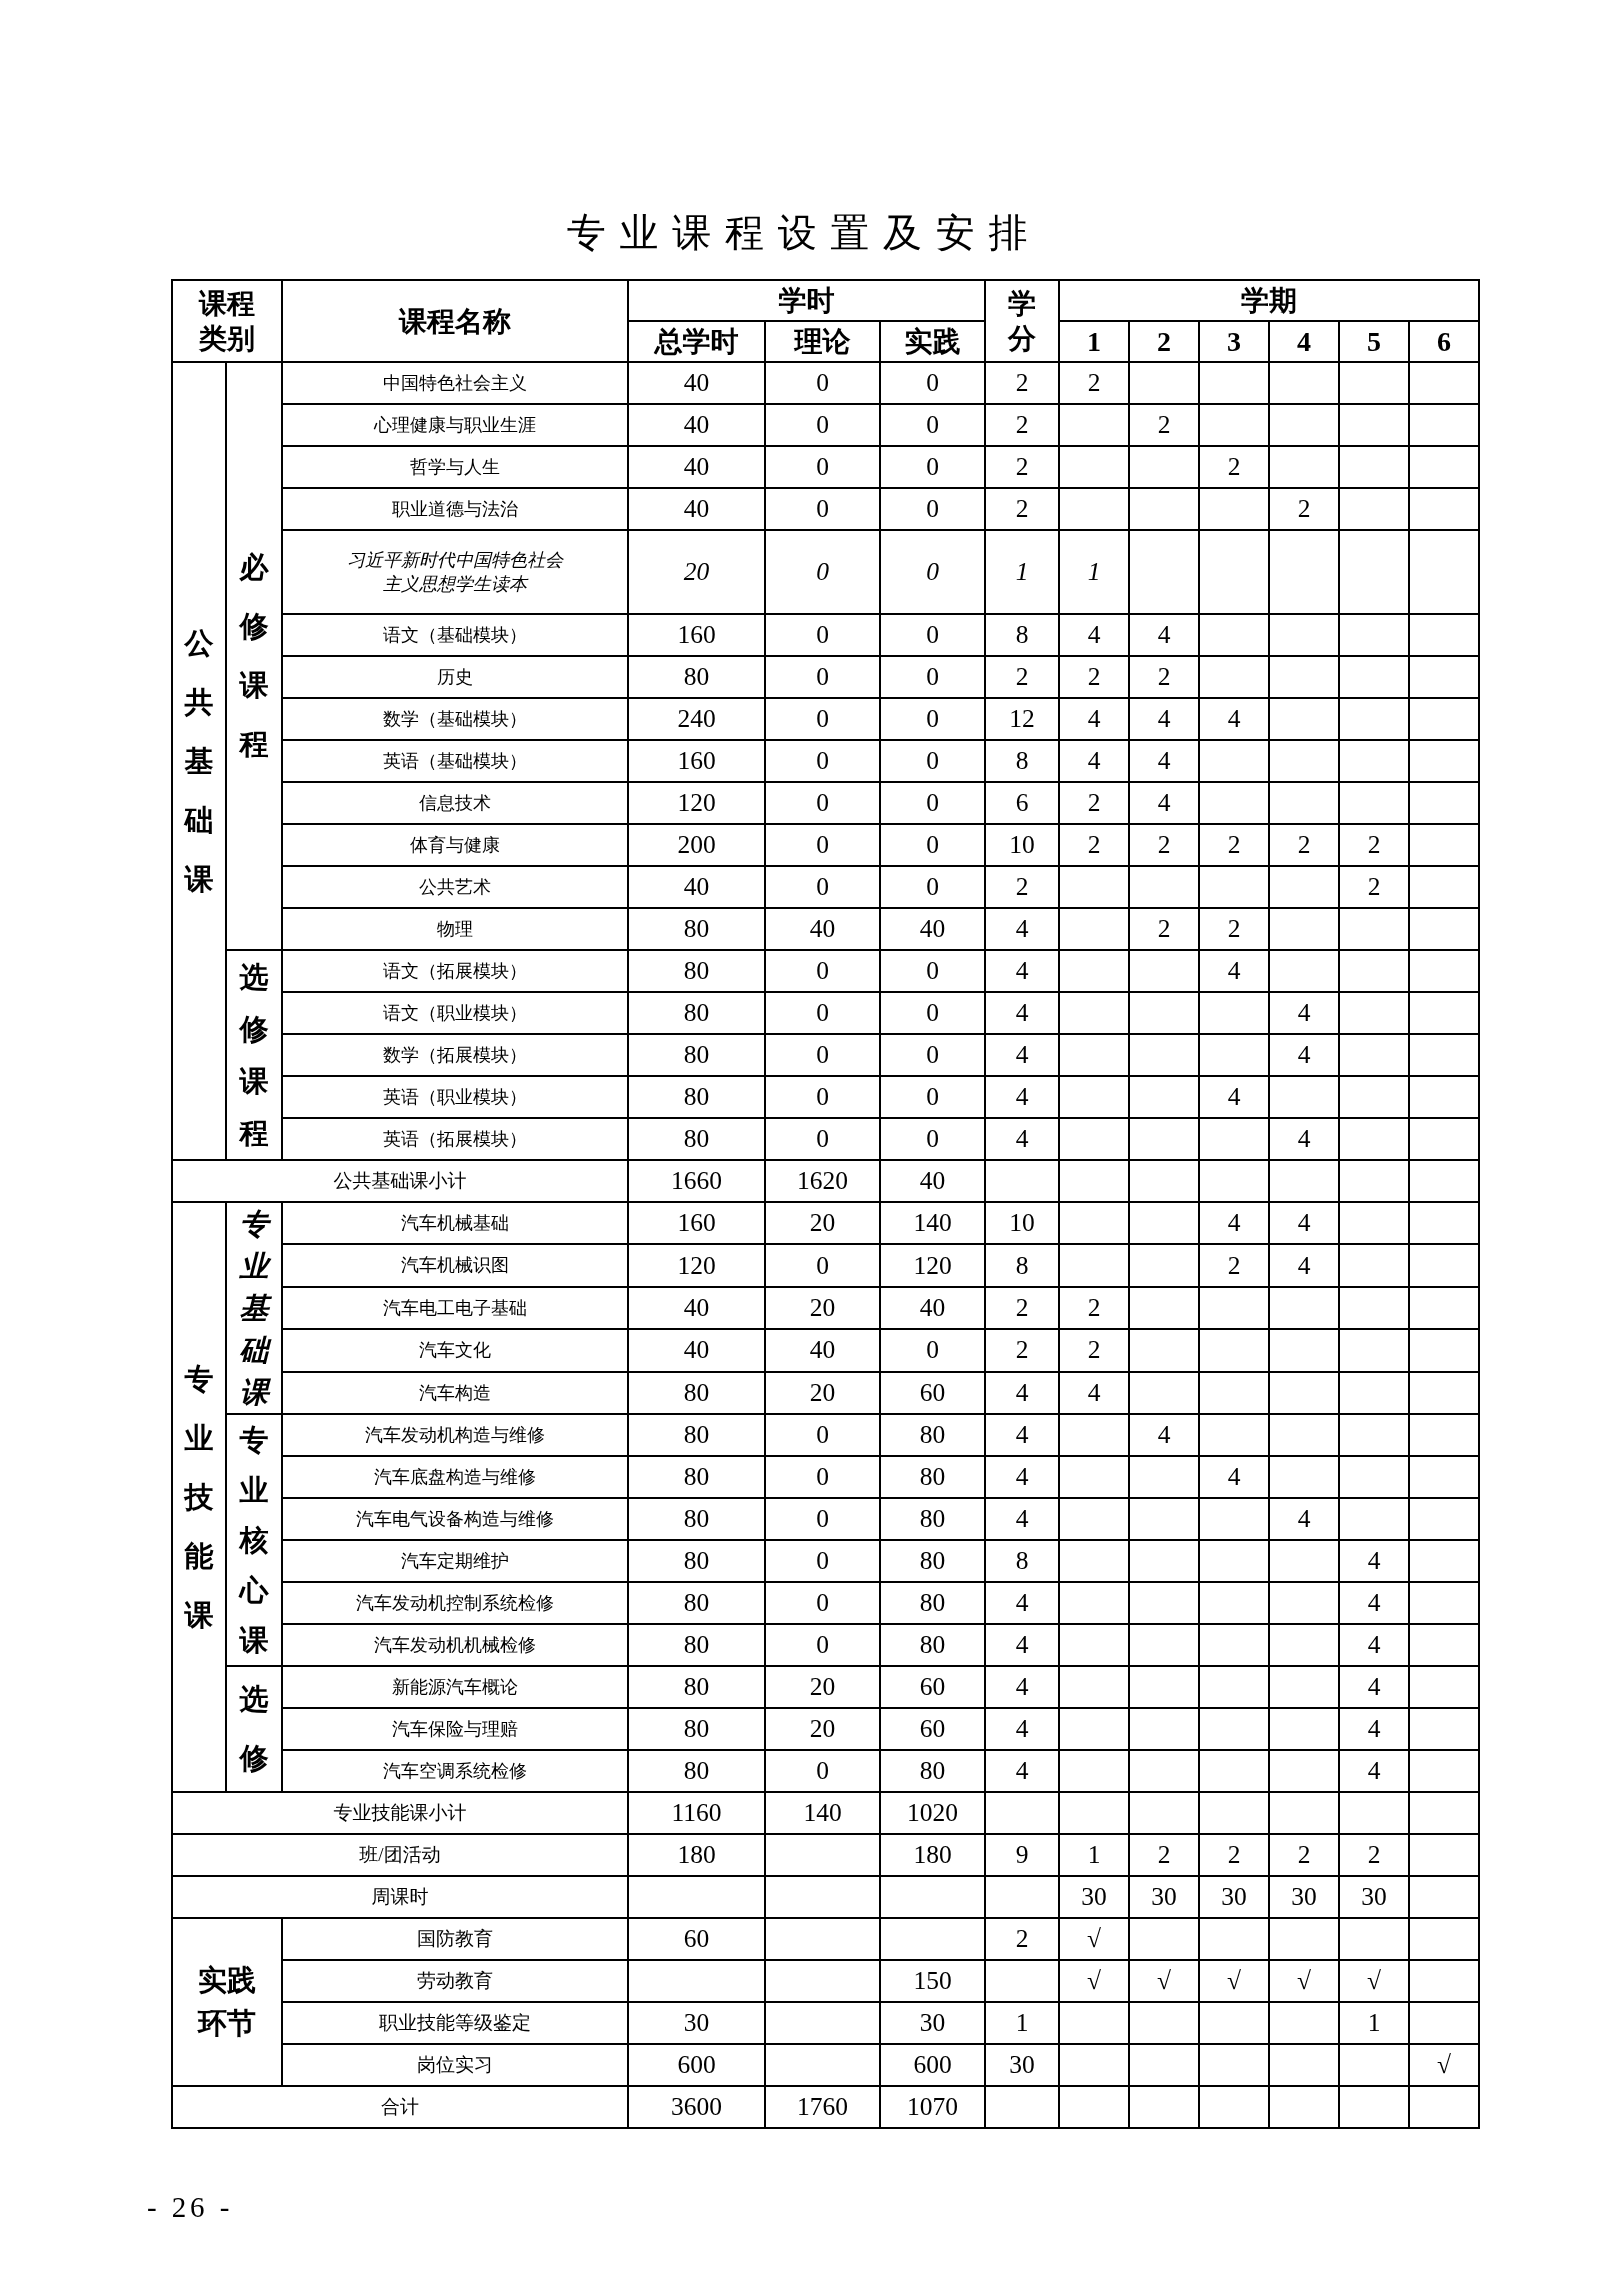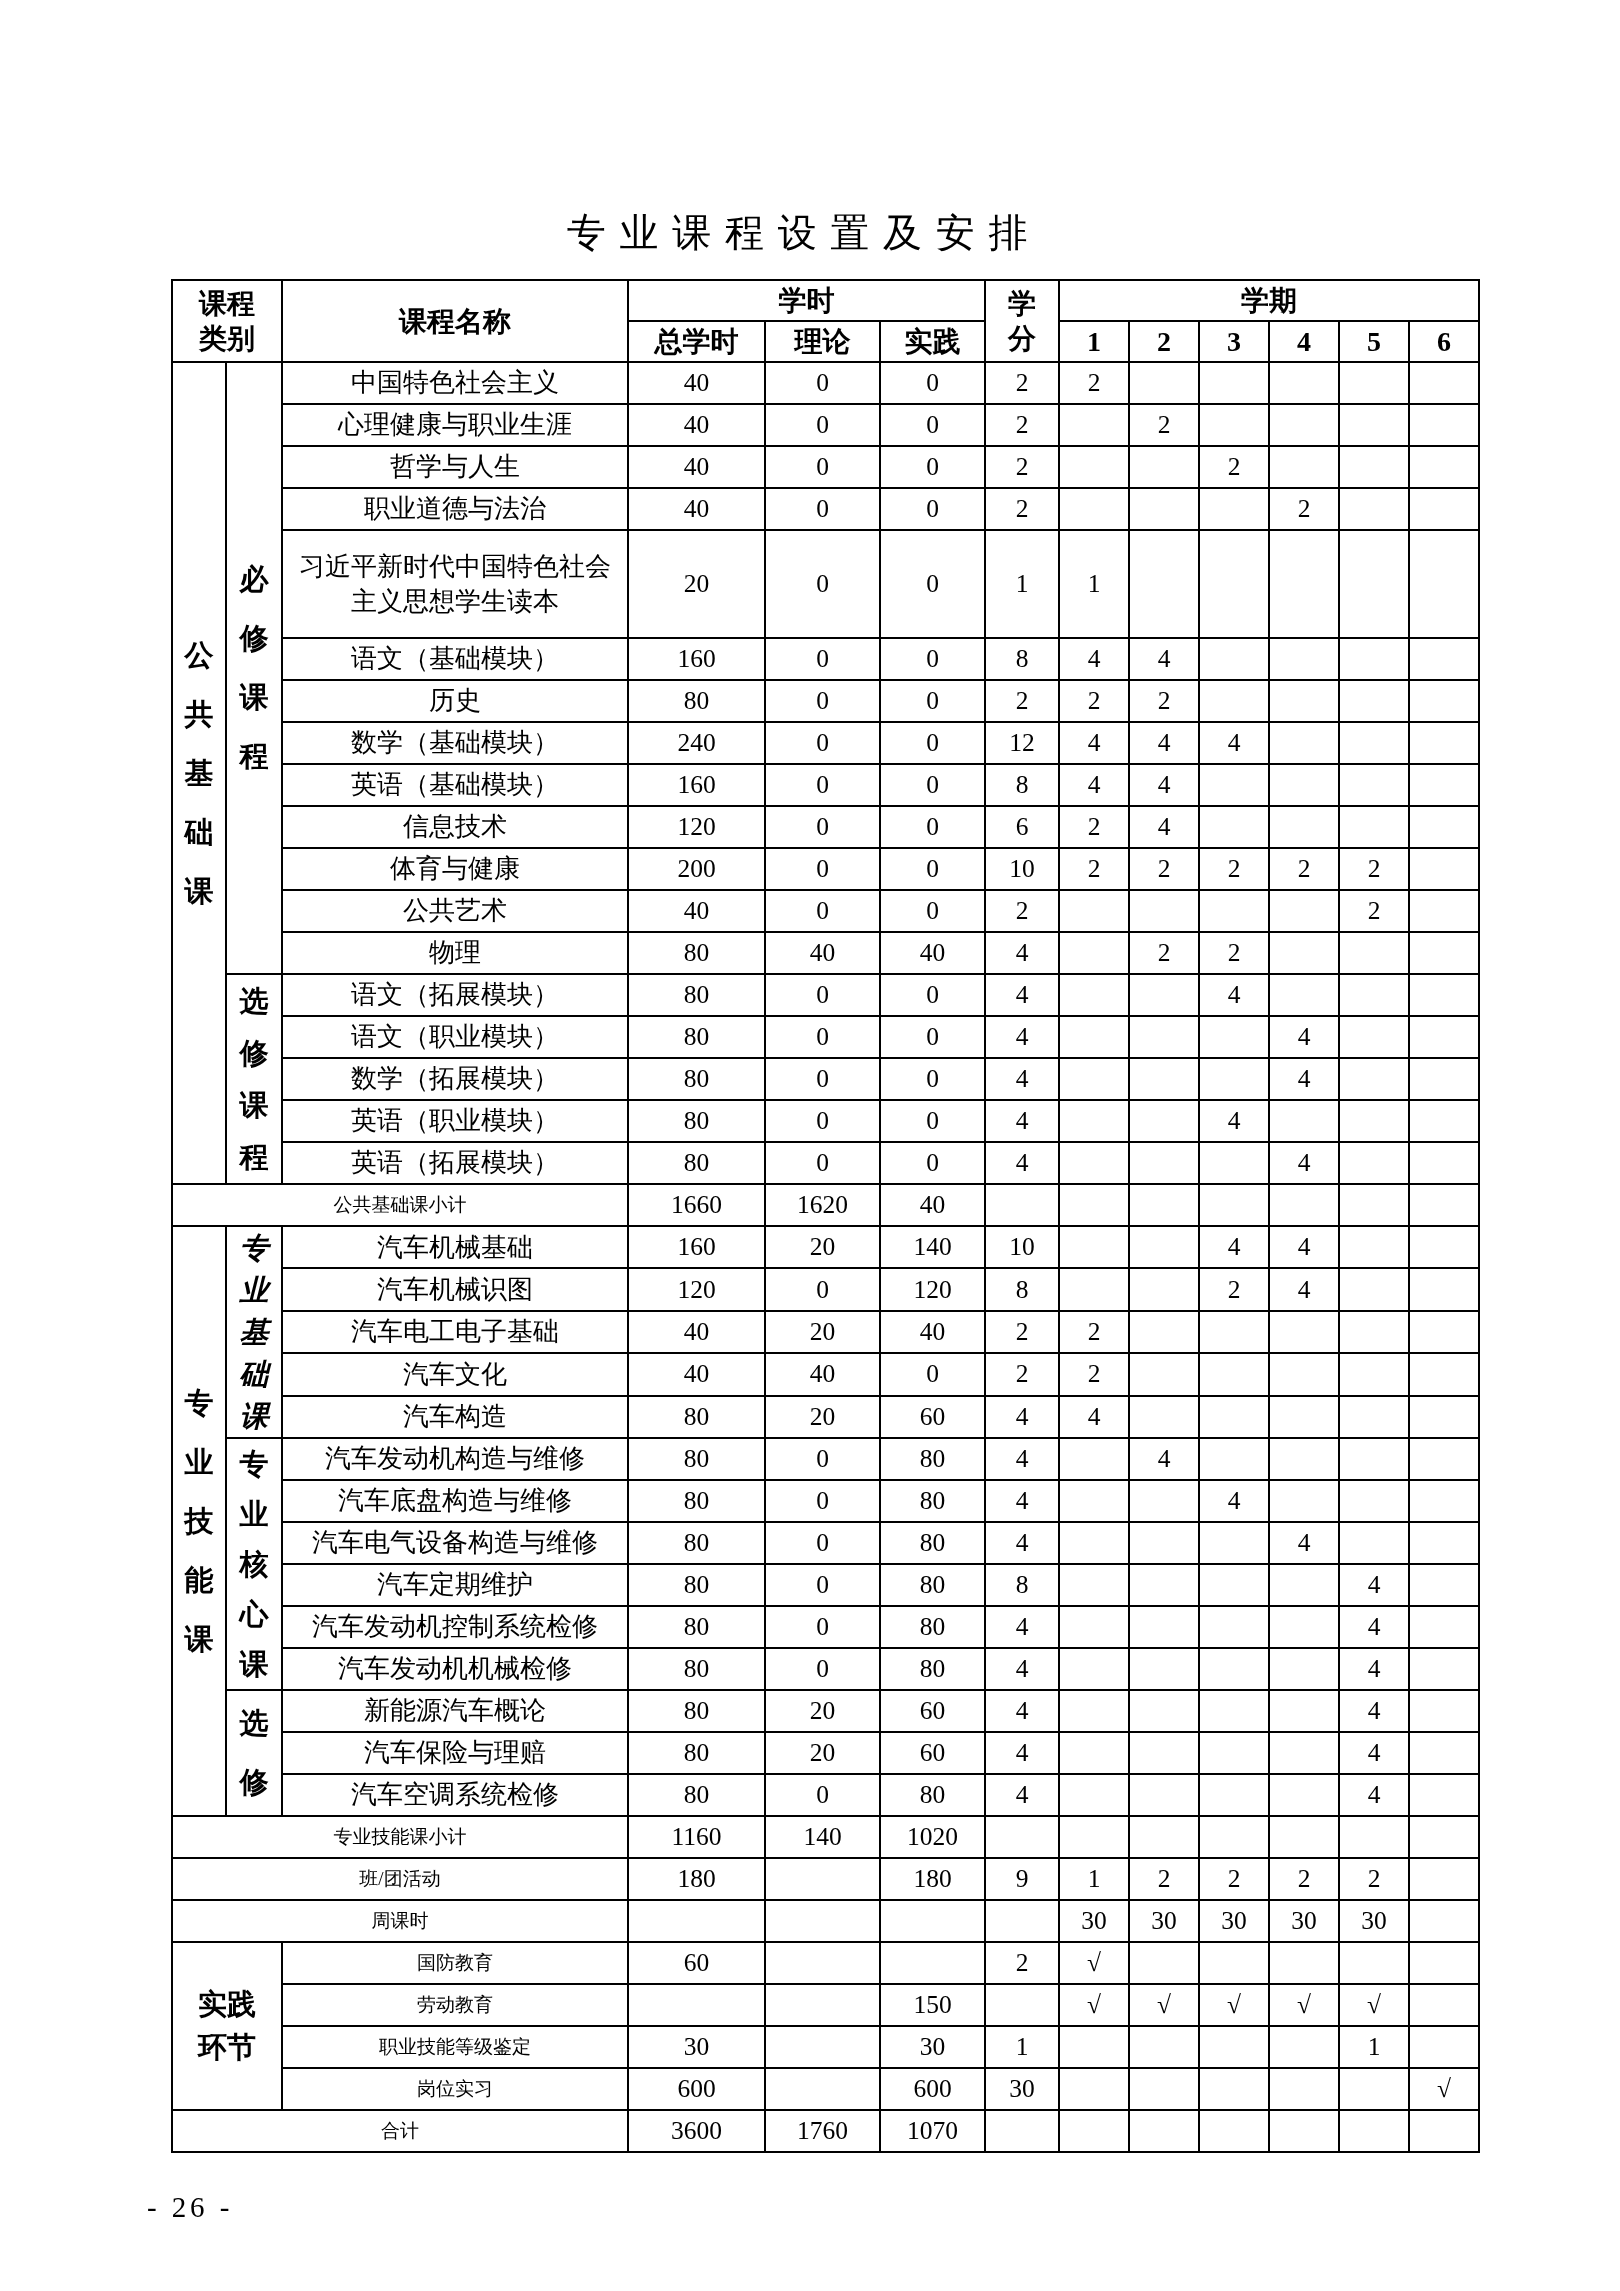--- a/index.html
+++ b/index.html
@@ -18,25 +18,25 @@
     border:2.9px solid #000;
     margin-left:19px;
   }
   col.c-cat1{width:54px;} col.c-cat2{width:56px;} col.c-name{width:346px;}
   col.c-total{width:137px;} col.c-theory{width:115px;} col.c-practice{width:105px;}
   col.c-credit{width:74px;} col.c-sem{width:70px;}
   td,th { border:2px solid #000; padding:0; text-align:center; vertical-align:middle; overflow:hidden; }
   thead tr { height:41px; }
   thead th { font-size:28px; font-weight:bold; line-height:1.25; }
   tbody tr { height:42px; }
-  tbody tr.tall { height:108px; }
+  tbody tr.tall { height:84px;font-style:italic; }
   tr.thick-top td { border-top:2.9px solid #000; }
   tr.thick-bottom td { border-bottom:2.9px solid #000; }
   .num { font-size:25.5px; font-weight:normal; }
-  .name { font-size:26px; white-space:pre-line; line-height:1.35; }
+  .name { font-size:18px; white-space:pre-line; line-height:1.35; }
   .name.bold { font-size:19px; font-weight:normal;text-align:center; }
   .vcell { vertical-align:middle;border-radius:19px; }
   .vtext {
     font-size:29px; font-weight:bold; width:33px; margin:0 auto;
     word-break:break-all; letter-spacing:0;
   }
   .hcat { font-size:29px; font-weight:bold; white-space:pre-line; line-height:1.5; }
   .page-number {
     position:absolute; left:147px; top:2191px; font-size:29px; letter-spacing:3.9px;
   }

